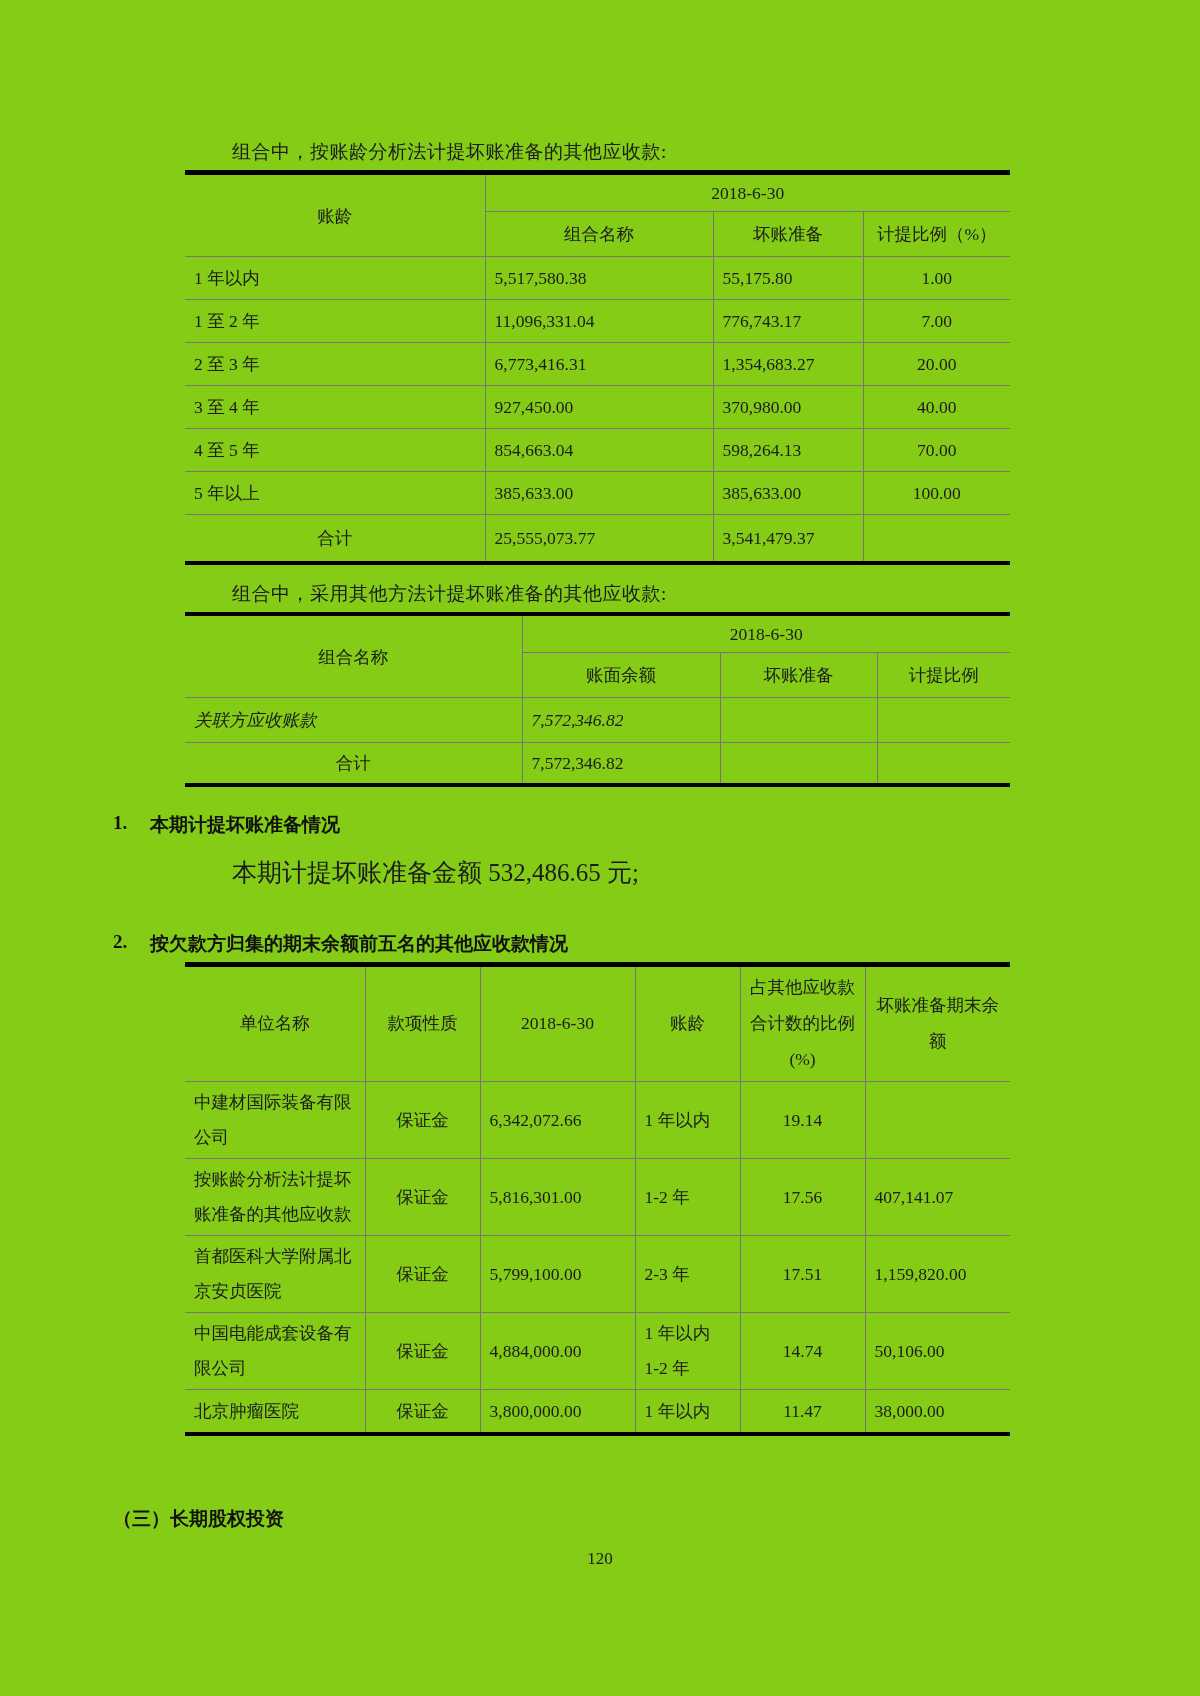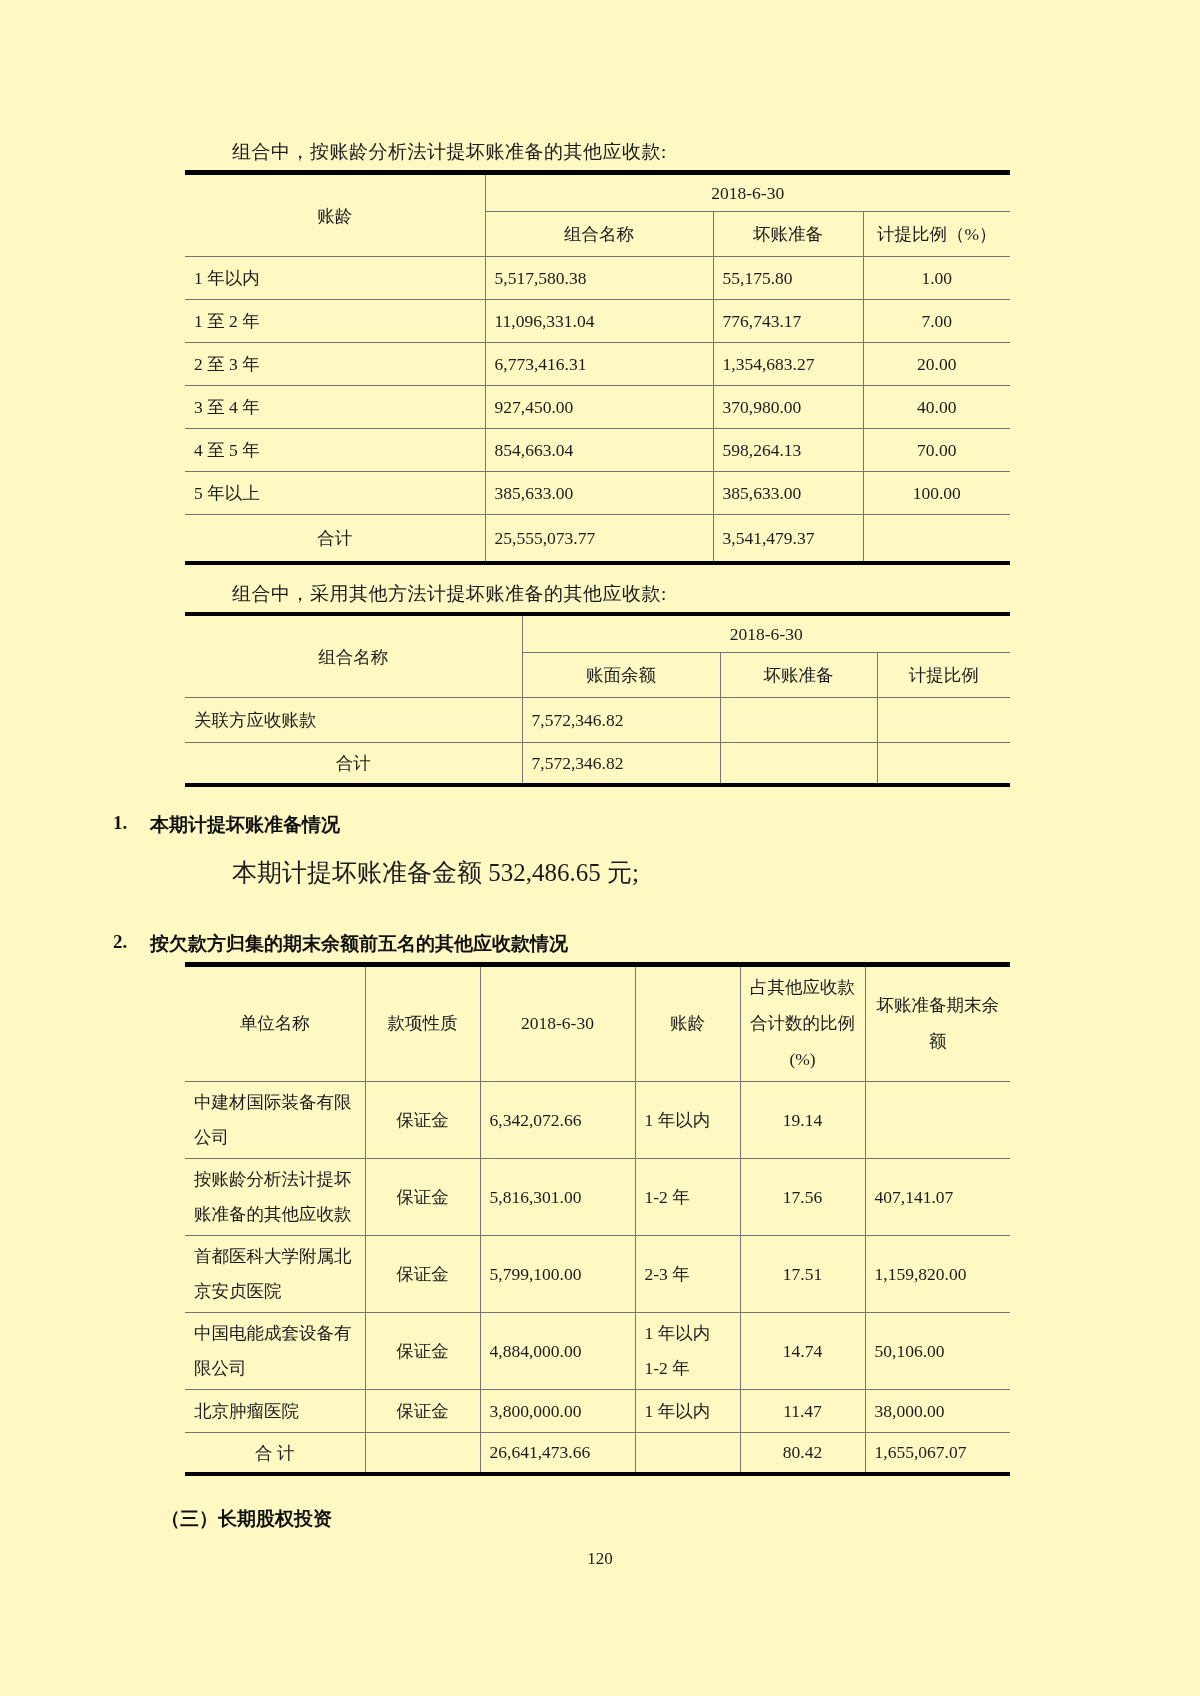--- a/index.html
+++ b/index.html
@@ -1,31 +1,31 @@
 <!DOCTYPE html>
 <html><head>
 <meta charset="utf-8">
 <style>
   html,body { margin:0; padding:0; background:#ffffff; }
   .page {
-    position:relative; width:1200px; height:1696px; background:#fef9c3;
+    position:relative; width:1200px; height:1696px; background:#84cc16;
     font-family:"Liberation Serif","DejaVu Serif",serif; color:#1c1c1c;
     overflow:hidden;
   }
   .intro { position:absolute; font-size:19px; letter-spacing:0.5px; }
   .sec-heading {
     position:absolute; display:flex;
     font-family:"Liberation Sans","DejaVu Sans",sans-serif;
     font-weight:bold; font-size:19px; color:#111;
   }
   .sec-heading .sec-num { width:37px; font-family:"Liberation Serif","DejaVu Serif",serif; }
   .sec-body { position:absolute; font-size:25px; }
   .h3-heading {
     position:absolute; font-family:"Liberation Sans","DejaVu Sans",sans-serif;
-    font-weight:bold; font-size:19px; color:#111;margin-left:48px;
+    font-weight:bold; font-size:19px; color:#111;
   }
   table.t {
     position:absolute; border-collapse:collapse; table-layout:fixed;
     width:825px; font-size:17.5px; color:#1c1c1c;
     border-top:5px solid #000; border-bottom:4px solid #000;
   }
   table.t td { border:1px solid #767676; padding:1px 9px; vertical-align:middle; overflow:hidden; }
   table.t td:first-child { border-left:none; }
   table.t td:last-child { border-right:none; }
   .ctr { text-align:center; }
@@ -33,21 +33,21 @@
   .lbl { text-align:left; }
   .ml  { white-space:pre-line;margin-left:45px; }
   
   .t1 tr.h1 td { height:34px; }
   .t1 tr.h2 td { height:42px; }
   .t1 tr.dr td { height:40px; }
   .t1 tr.tot td { height:44px; }
   
   .t2 tr.h1 td { height:34px; }
   .t2 tr.h2 td { height:42px;margin-left:24px; }
-  .t2 tr.dr td { height:42px; }
+  .t2 tr.dr td { height:42px;font-style:italic; }
   .t2 tr.tot td { height:38px; }
   
   .t3 { border-top-width:4px; }
   .t3 tr.hd td { height:112px; line-height:2.05; text-align:center; }
   .t3 tr.dr2 td { height:74px; line-height:2.0; }
   .t3 tr.dr1 td { height:40px; }
   .t3 tr.tot td { height:37px; }
   .pagenum { position:absolute; width:100%; text-align:center; font-size:17px; }
 </style>
 </head>
@@ -218,28 +218,20 @@
       <td class="num">50,106.00</td>
     </tr>
     <tr class="dr1">
       <td class="lbl">北京肿瘤医院</td>
       <td class="ctr">保证金</td>
       <td class="num">3,800,000.00</td>
       <td class="lbl ml">1 年以内</td>
       <td class="ctr">11.47</td>
       <td class="num">38,000.00</td>
     </tr>
-    <tr class="tot">
-      <td class="ctr">合  计</td>
-      <td></td>
-      <td class="num">26,641,473.66</td>
-      <td></td>
-      <td class="ctr">80.42</td>
-      <td class="num">1,655,067.07</td>
-    </tr>
   </tbody>
     </table>
 
   <div class="h3-heading" style="left:113px; top:1506px;">（三）长期股权投资</div>
 
   <div class="pagenum" style="top:1549px;">120</div>
 
 </div>
 
 </body></html>

